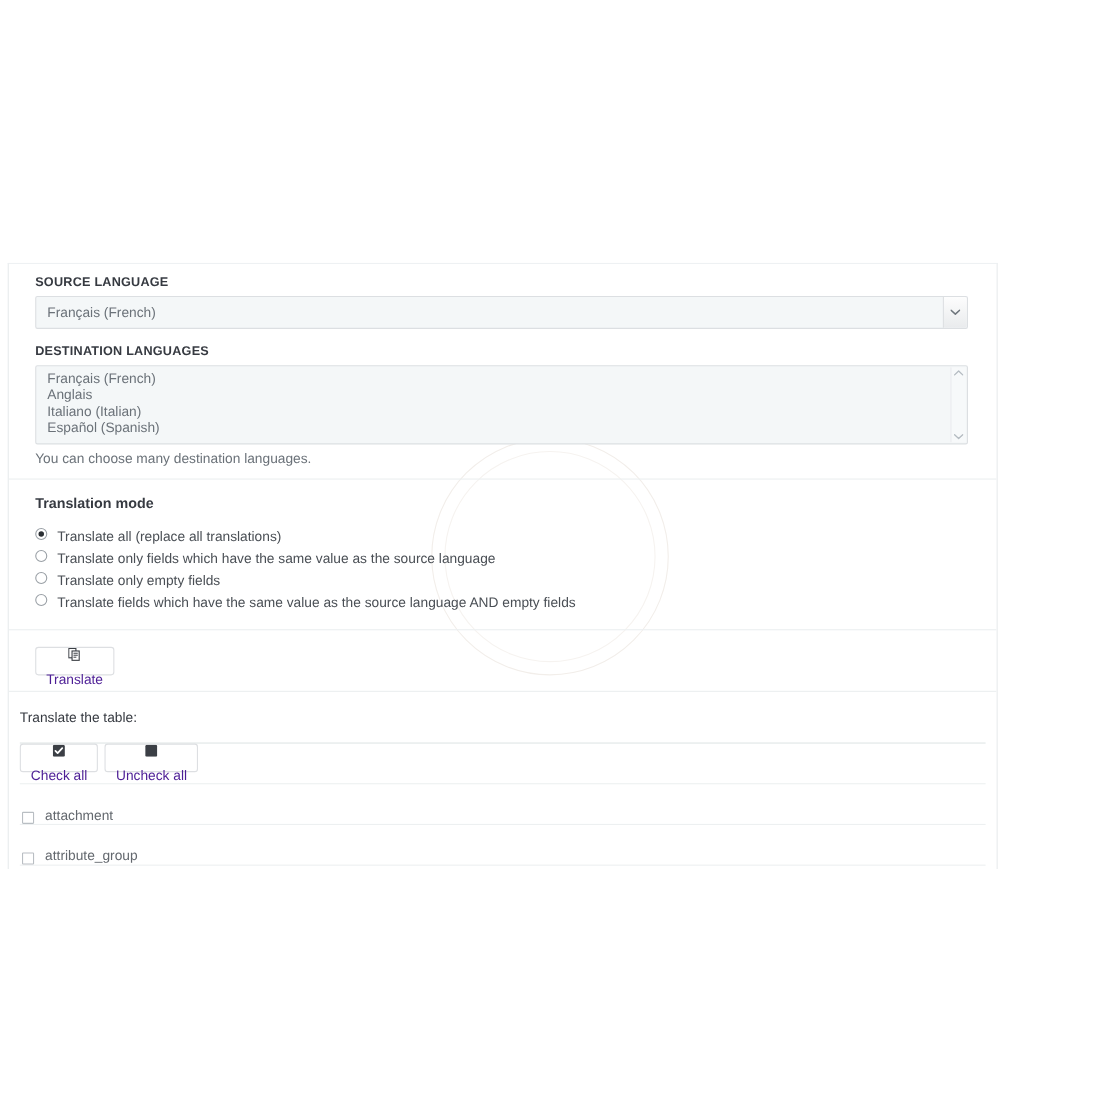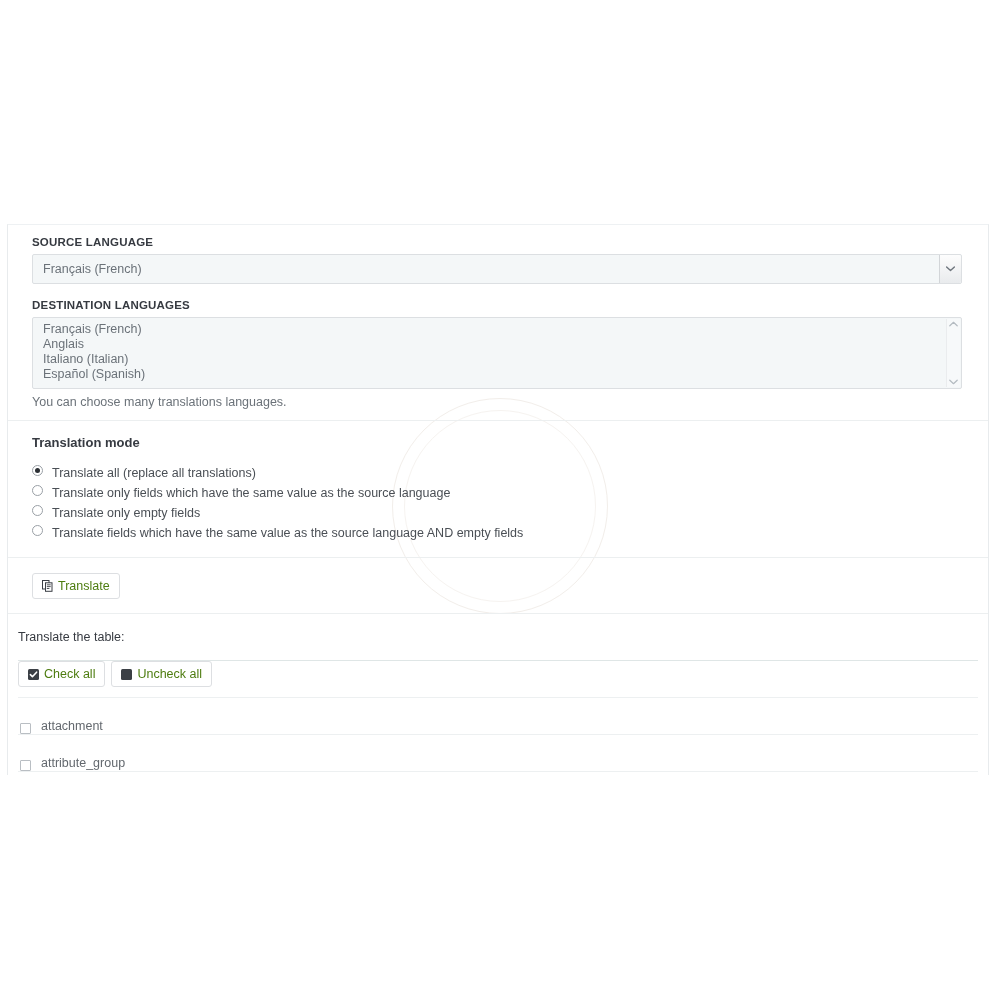--- a/index.html
+++ b/index.html
@@ -41,22 +41,22 @@
     top: 410px;
     width: 190px;
     height: 190px;
     border-color: #f6f3f0;
   }
 
   
   #panel {
     position: absolute;
     left: 7px;
-    top: 224px;
-    width: 982px;
+    top: 239px;
+    width: 900px;
     height: 551px;
     background: transparent;
     border-left: 1px solid #e8ebed;
     border-right: 1px solid #e8ebed;
     border-top: 1px solid #eef1f3;
     box-sizing: border-box;
     z-index: 1;
     overflow: hidden;
   }
 
@@ -203,24 +203,25 @@
     display: inline-flex;
     align-items: center;
     gap: 5px;
     height: 26px;
     padding: 0 9px;
     box-sizing: border-box;
     background: #ffffff;
     border: 1px solid #dddfe2;
     border-radius: 3px;
     font-size: 12.5px;
-    color: #4d7c0f;
+    color: #4c1d95;
     line-height: 24px;
     white-space: nowrap;
     cursor: pointer;
+    flex-direction: column;
   }
   .btn .glyph { display: inline-flex; align-items: center; }
 
   
   .table-section { padding-left: 10px; padding-right: 10px; }
   .table-title {
     font-size: 12.5px;
     font-weight: normal;
     color: #363a41;
     line-height: 16px;
@@ -297,21 +298,21 @@
             </svg>
           </span>
           <span>
             <svg width="9" height="6" viewBox="0 0 9 6" aria-hidden="true">
               <path d="M0.8 1.2 L4.5 4.7 L8.2 1.2" fill="none" stroke="#b4bbc1" stroke-width="1.2" stroke-linecap="round" stroke-linejoin="round"></path>
             </svg>
           </span>
         </div>
       </div>
 
-      <div class="help-text">You can choose many translations languages.</div>
+      <div class="help-text">You can choose many destination languages.</div>
     </div>
 
     <div class="hr" style="margin-top:10px;"></div>
 
     <div style="padding: 14px 26px 12px 24px;">
       <div class="section-title">Translation mode</div>
 
       <div class="radio-row">
         <span class="radio checked"></span>
         <span class="radio-label">Translate all (replace all translations)</span>

